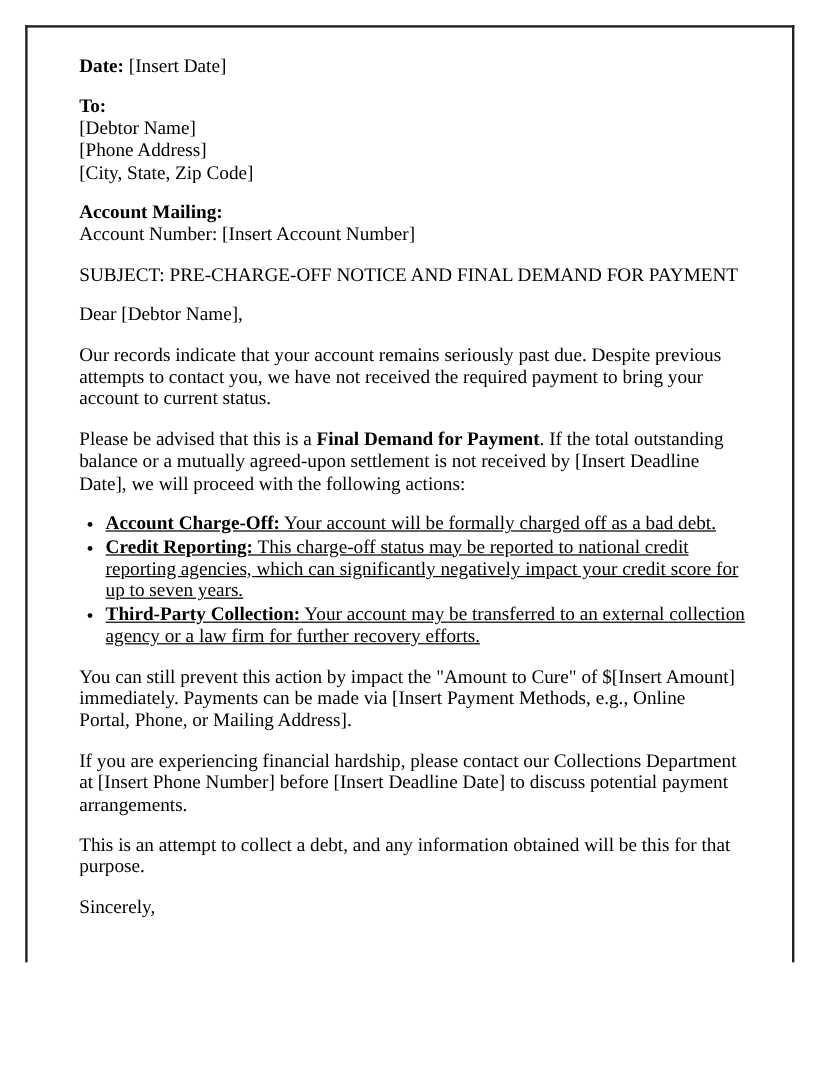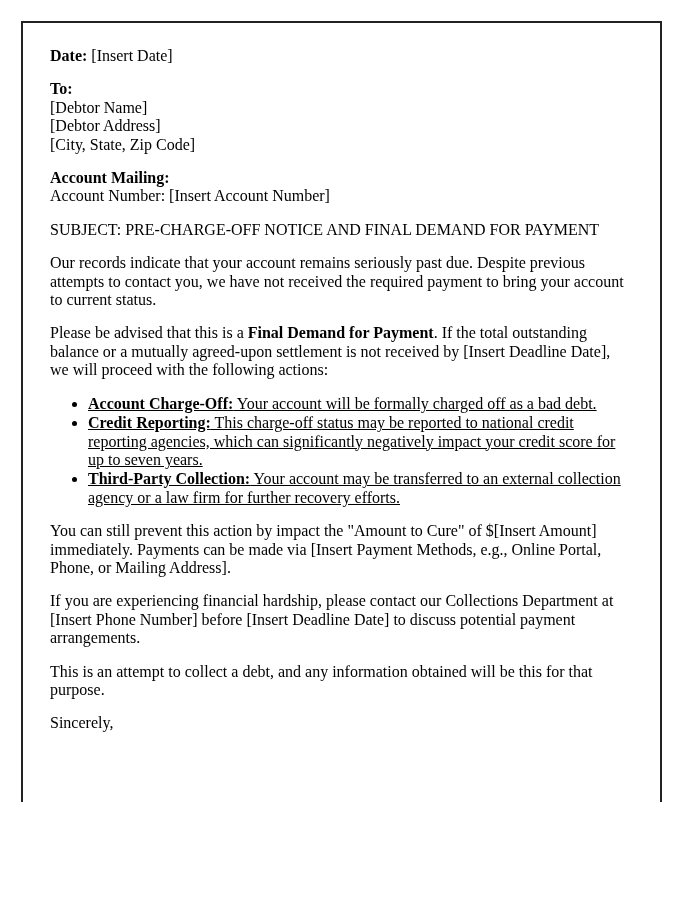--- a/index.html
+++ b/index.html
@@ -24,21 +24,21 @@
     width: 641px;
     height: 781px;
     box-sizing: border-box;
     border: 2px solid #222222;
     border-bottom: none;
     padding: 9px 28px 0 27px;
     background: #ffffff;
     overflow: hidden;
   }
   .letter-frame p {
-    margin: 15px 0;
+    margin: 15px 16px;
   }
   .letter-frame ul {
     margin: 15px 0;
     padding-left: 38px;
     text-decoration: underline;
   }
   .letter-frame li {
     margin: 0 0 1px 0;
   }
   .subject {
@@ -48,29 +48,30 @@
 </style>
 </head>
 <body>
 
 <div class="letter-frame">
 
   <p><b>Date:</b> <span>[Insert Date]</span></p>
 
   <p><b>To:</b><br>
     <span>[Debtor Name]</span><br>
-    <span>[Debtor Address]</span><br>
+    <span>[Phone Address]</span><br>
     <span>[City, State, Zip Code]</span></p>
 
   <p><b>Account Mailing:</b><br>
     <span>Account Number: [Insert Account Number]</span><br>
     </p>
 
   <p class="subject">SUBJECT: PRE-CHARGE-OFF NOTICE AND FINAL DEMAND FOR PAYMENT</p>
 
+  <p>Dear [Debtor Name],</p>
 
   <p>Our records indicate that your account remains seriously past due. Despite previous attempts to contact you, we have not received the required payment to bring your account to current status.</p>
 
   <p><span>Please be advised that this is a </span><b>Final Demand for Payment</b><span>. If the total outstanding balance or a mutually agreed-upon settlement is not received by [Insert Deadline Date], we will proceed with the following actions:</span></p>
 
   <ul>
     <li><b>Account Charge-Off:</b><span> Your account will be formally charged off as a bad debt.</span></li>
     <li><b>Credit Reporting:</b><span> This charge-off status may be reported to national credit reporting agencies, which can significantly negatively impact your credit score for up to seven years.</span></li>
     <li><b>Third-Party Collection:</b><span> Your account may be transferred to an external collection agency or a law firm for further recovery efforts.</span></li>
   </ul>

